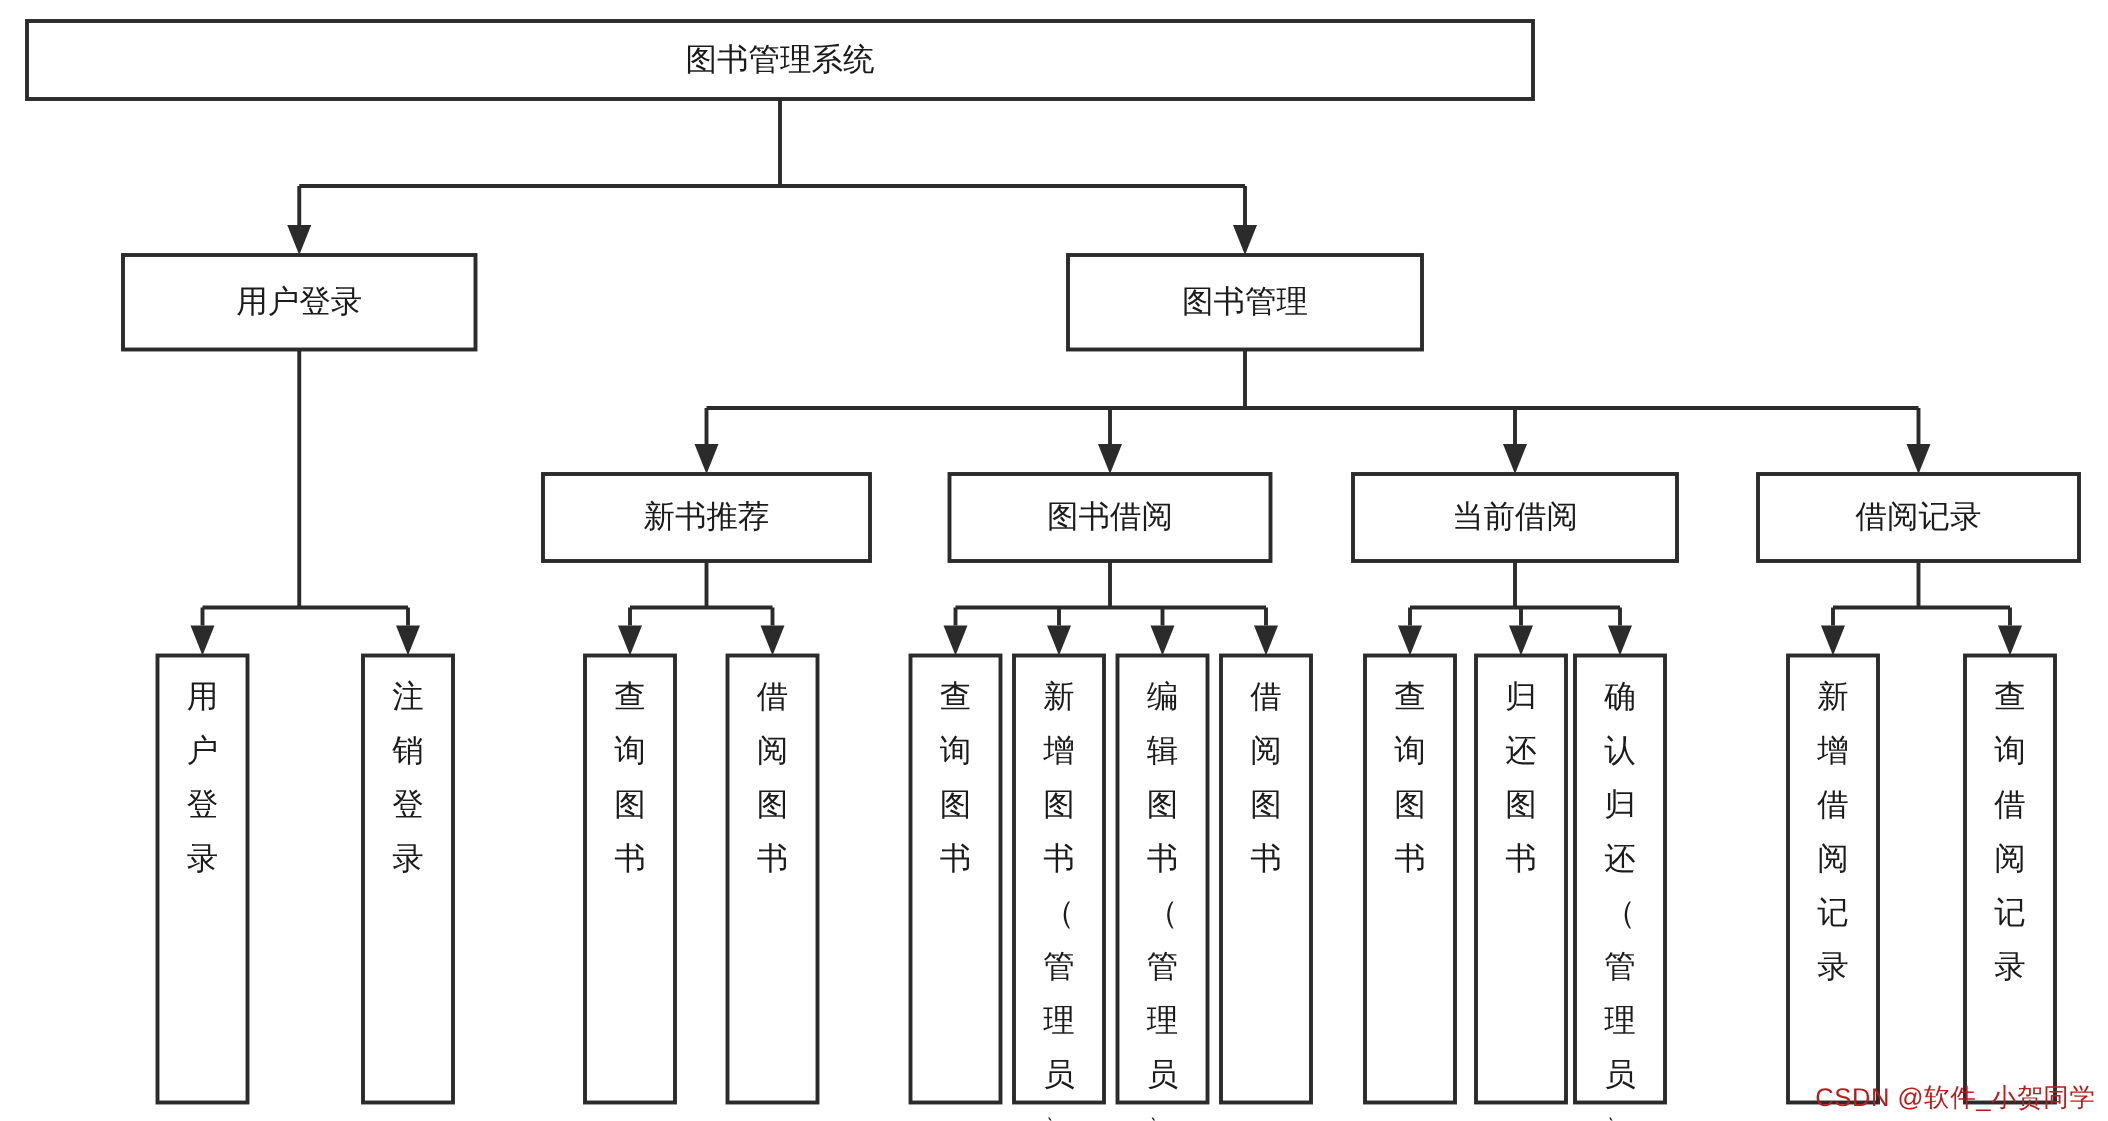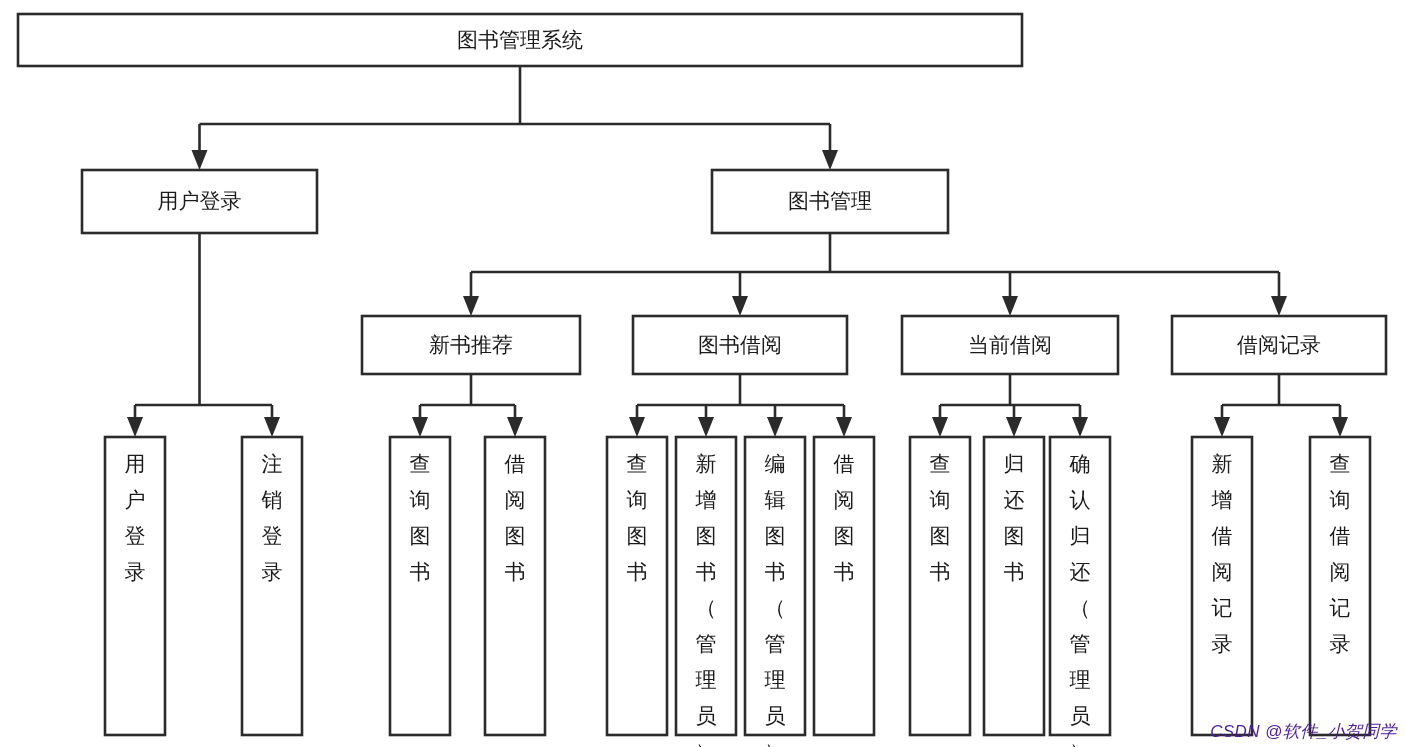--- a/index.html
+++ b/index.html
@@ -52,25 +52,24 @@
     font-size: 21px;
     fill: #1b1b1b;
     text-anchor: middle;
   }
   .watermark-text {
     position: absolute;
     right: 8px;
     bottom: 4px;
     font-family: "Liberation Sans", "DejaVu Sans", sans-serif;
     font-size: 17px;
-    color: #4c1d95;
+    color: #b91c1c;
     white-space: nowrap;
     letter-spacing: 0.4px;
     pointer-events: none;
-    font-style: italic;
   }
 </style>
 </head>
 <body>
 
 <div id="diagram-root">
   <svg class="diagram-canvas" id="diagram-canvas" viewBox="0 0 1405 747" xmlns="http://www.w3.org/2000/svg">
       <g>
         <path d="M 520 66 L 520 124" class="connector"></path>
         <path d="M 199.5 124 L 830 124" class="connector"></path>

